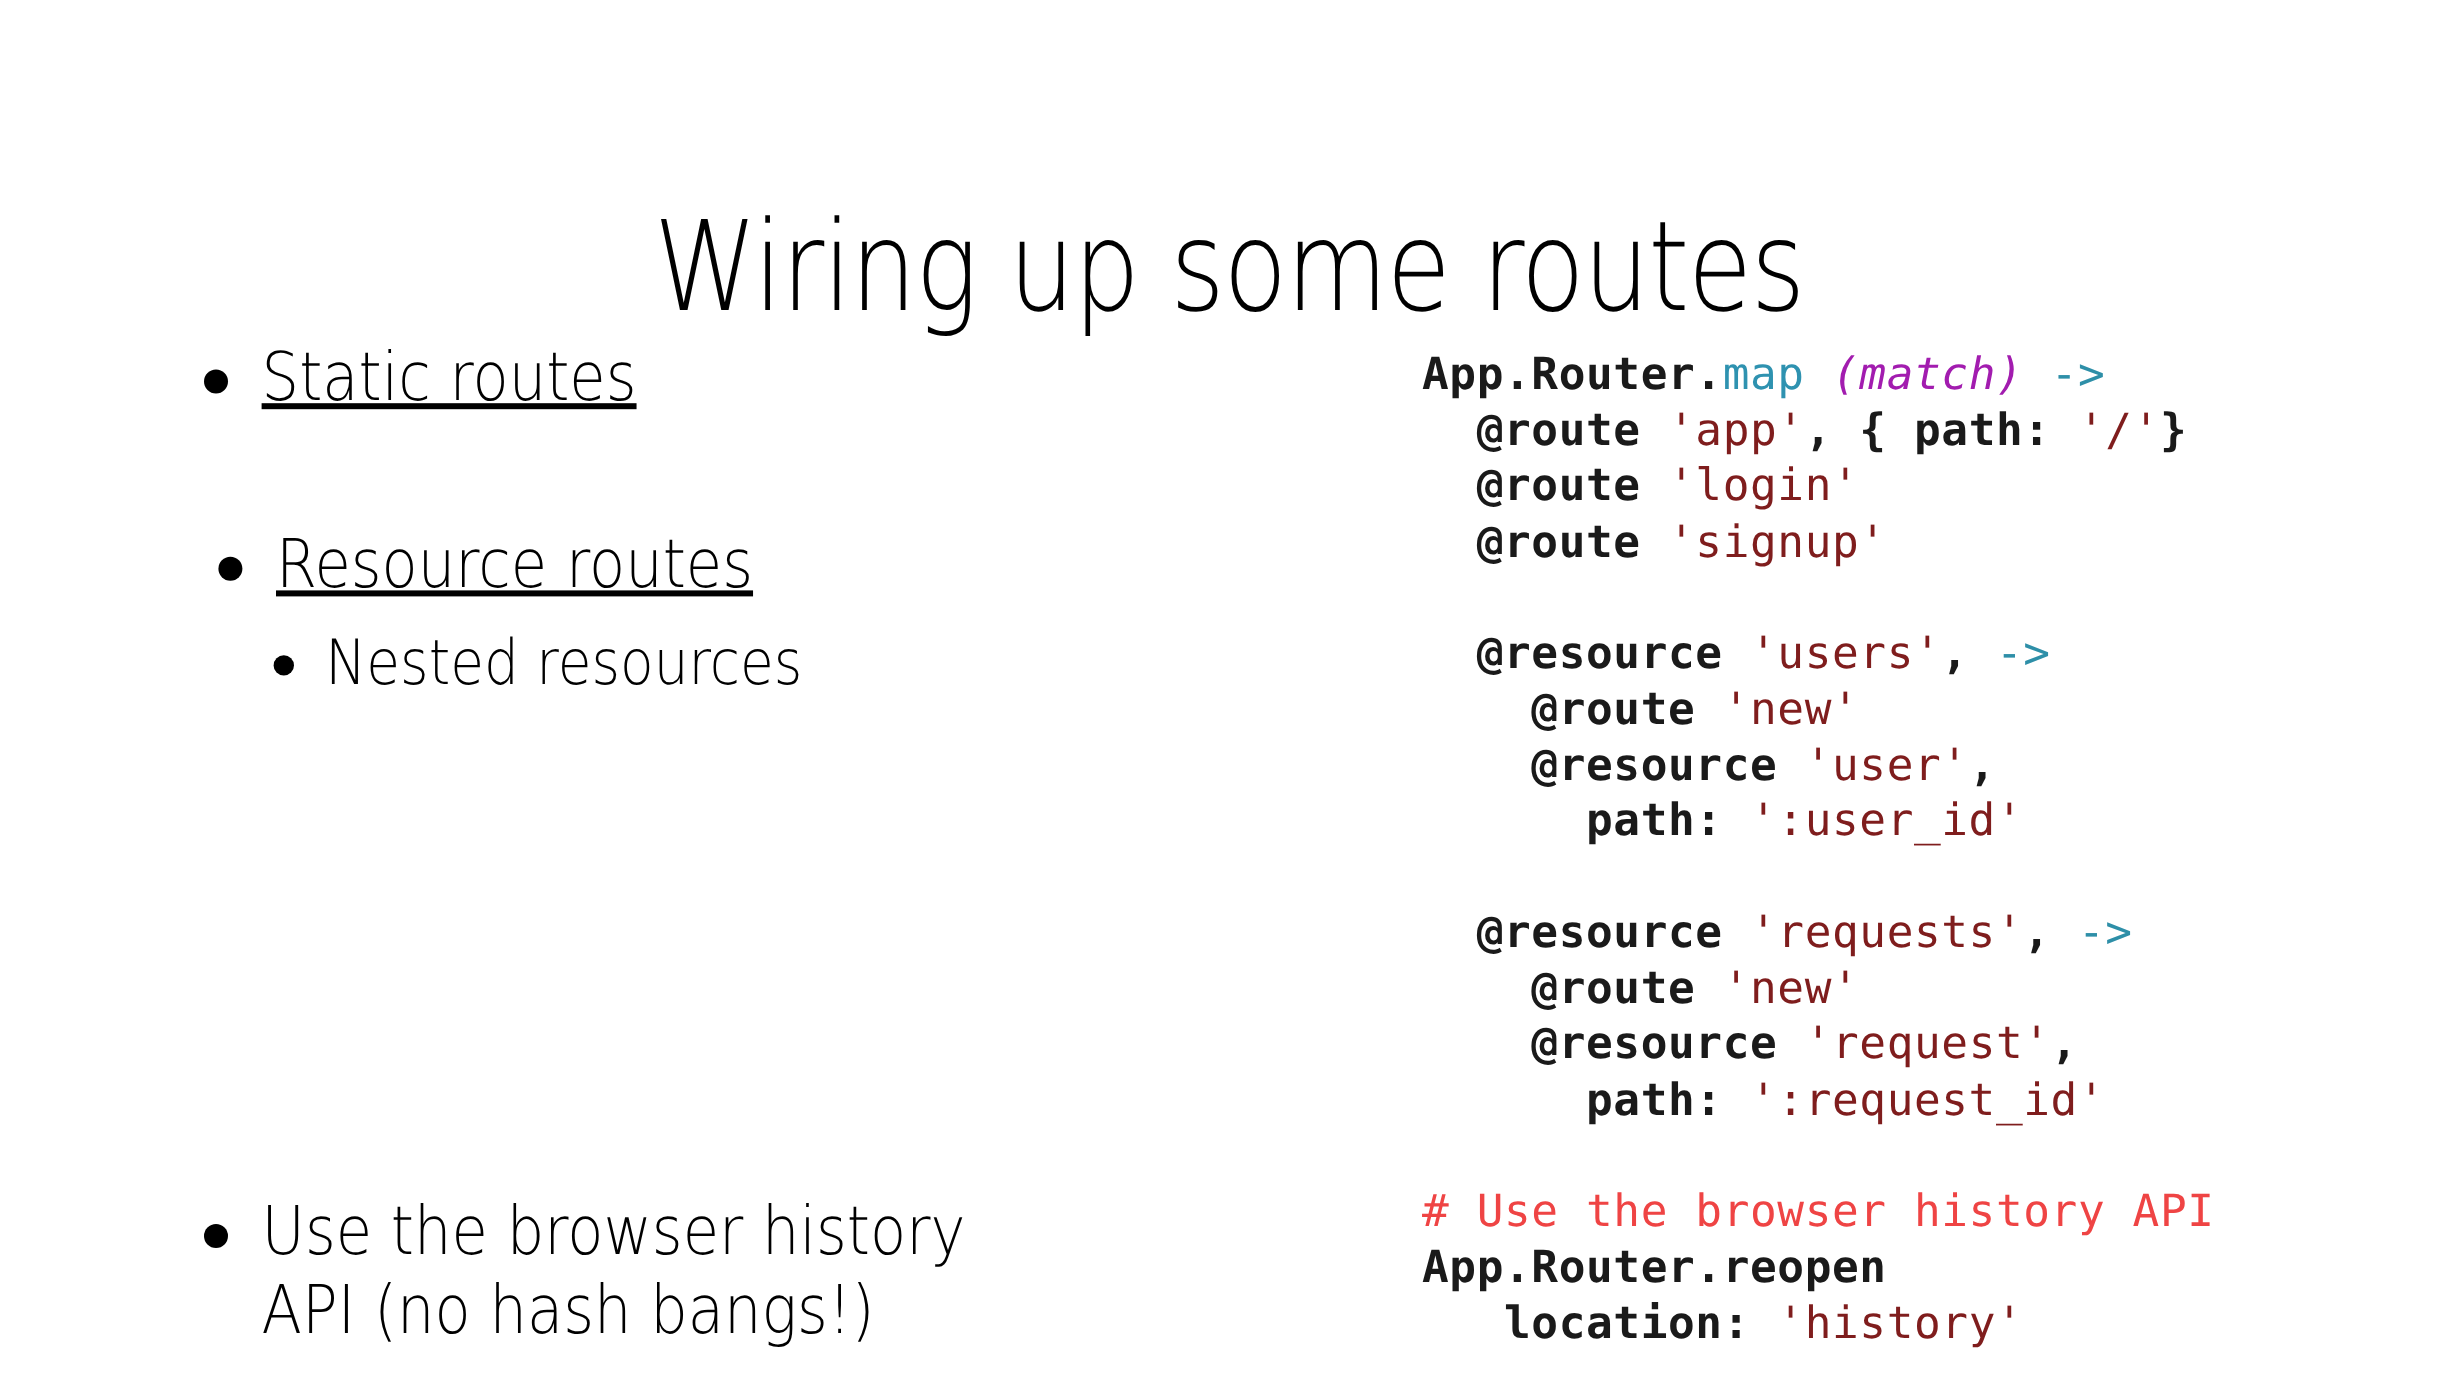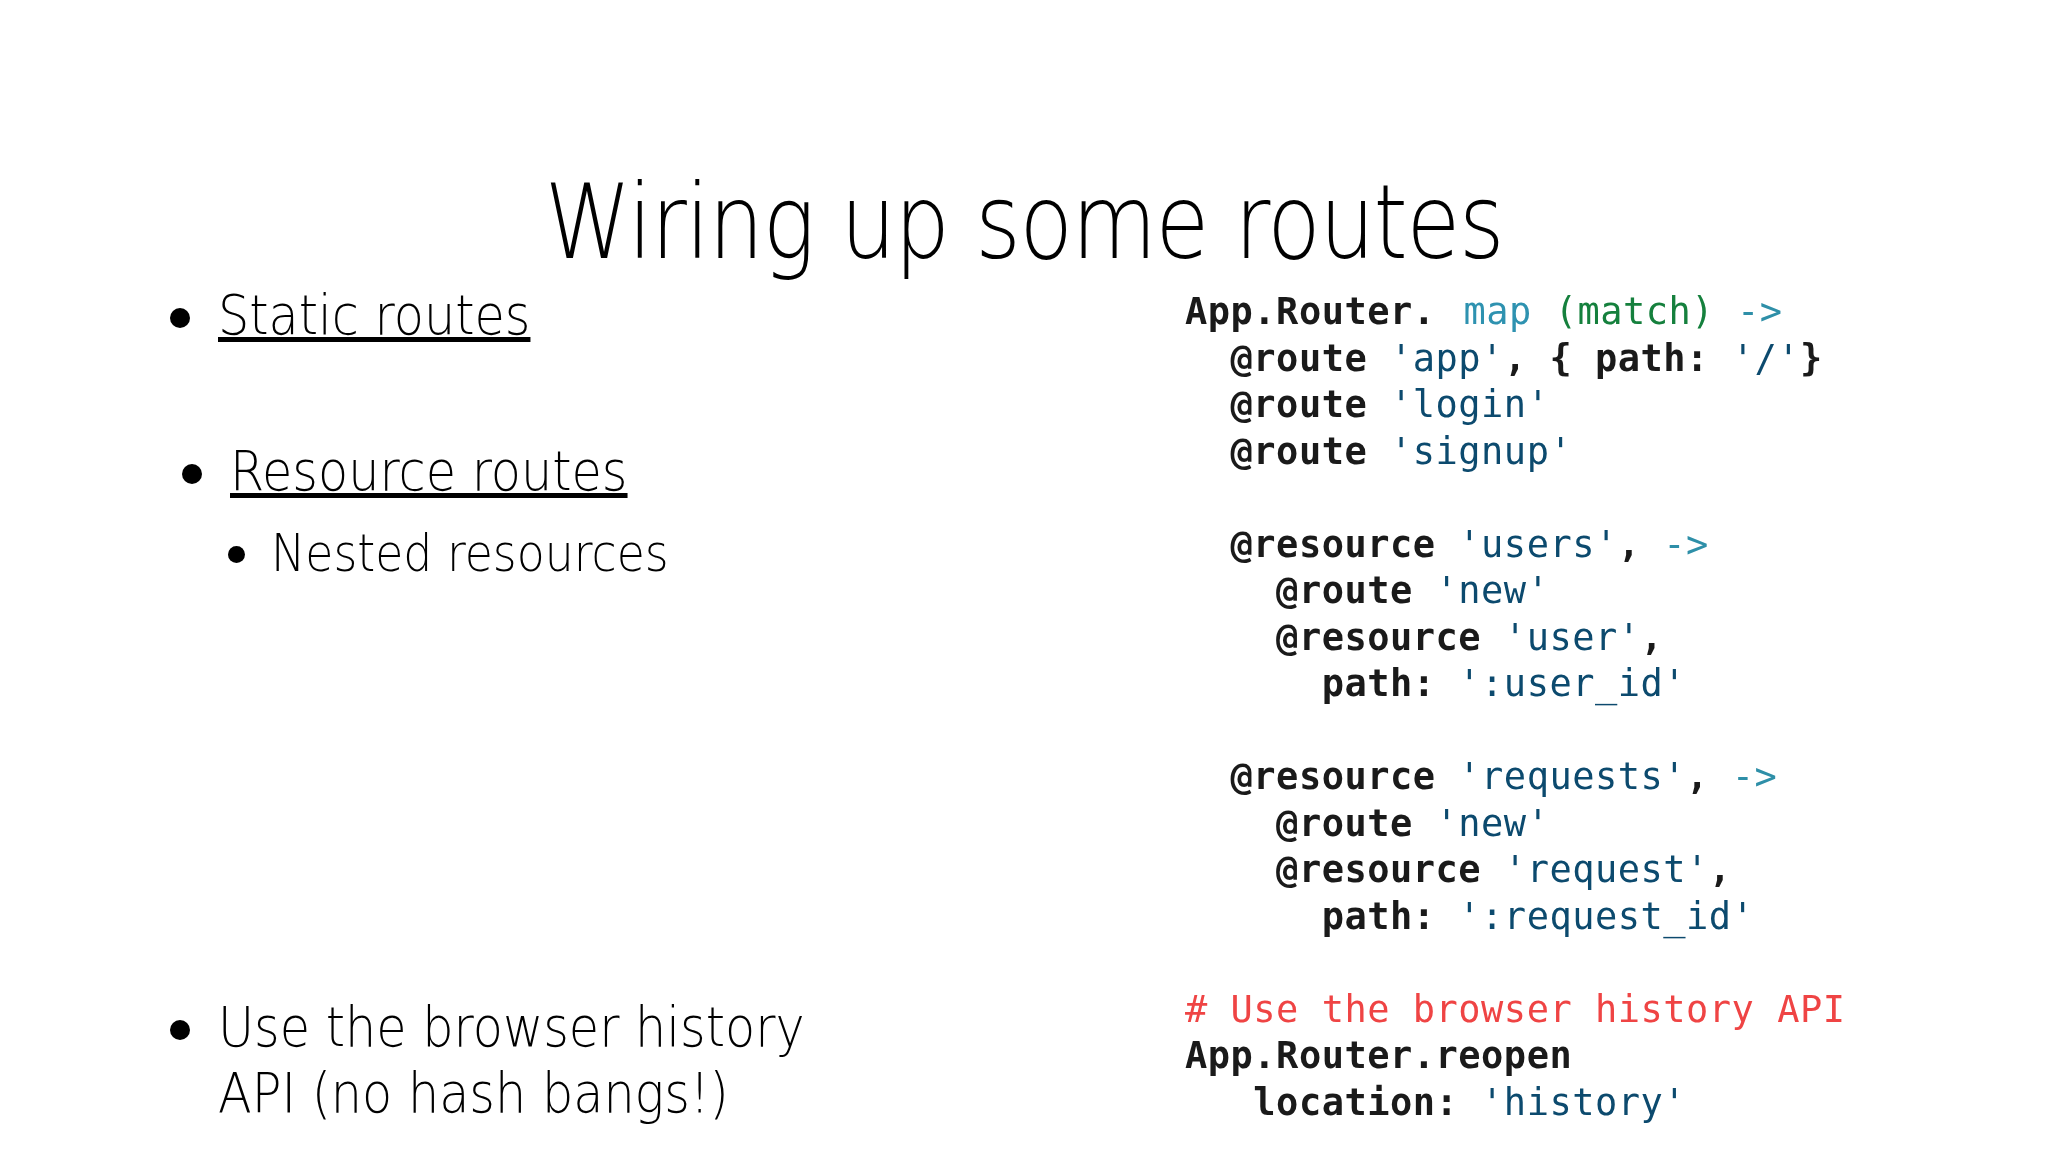--- a/index.html
+++ b/index.html
@@ -96,24 +96,24 @@
     font-size: 37px;
     line-height: 46.5px;
     letter-spacing: 0.5px;
     white-space: pre;
     color: #1a1a1a;
   }
   #code .line { height: 46.5px; white-space: pre; }
   #code .blank { height: 46.5px; }
 
   .tok-plain   { color: #1a1a1a; font-weight: bold; }
-  .tok-fn      { color: #2e92b0; margin-left: 28px; }
-  .tok-param   { color: #15803d; }
+  .tok-fn      { color: #2e92b0; }
+  .tok-param   { color: #a21caf; font-style: italic; }
   .tok-arrow   { color: #2e8fa8; }
-  .tok-str     { color: #0c4a6e; }
+  .tok-str     { color: #7f1d1d; }
   .tok-comment { color: #ef4444; }
 </style>
 </head>
 <body>
 
 <div id="slide">
 
   <h1 id="slide-title">Wiring up some routes</h1>
 
   <div id="bullets">

